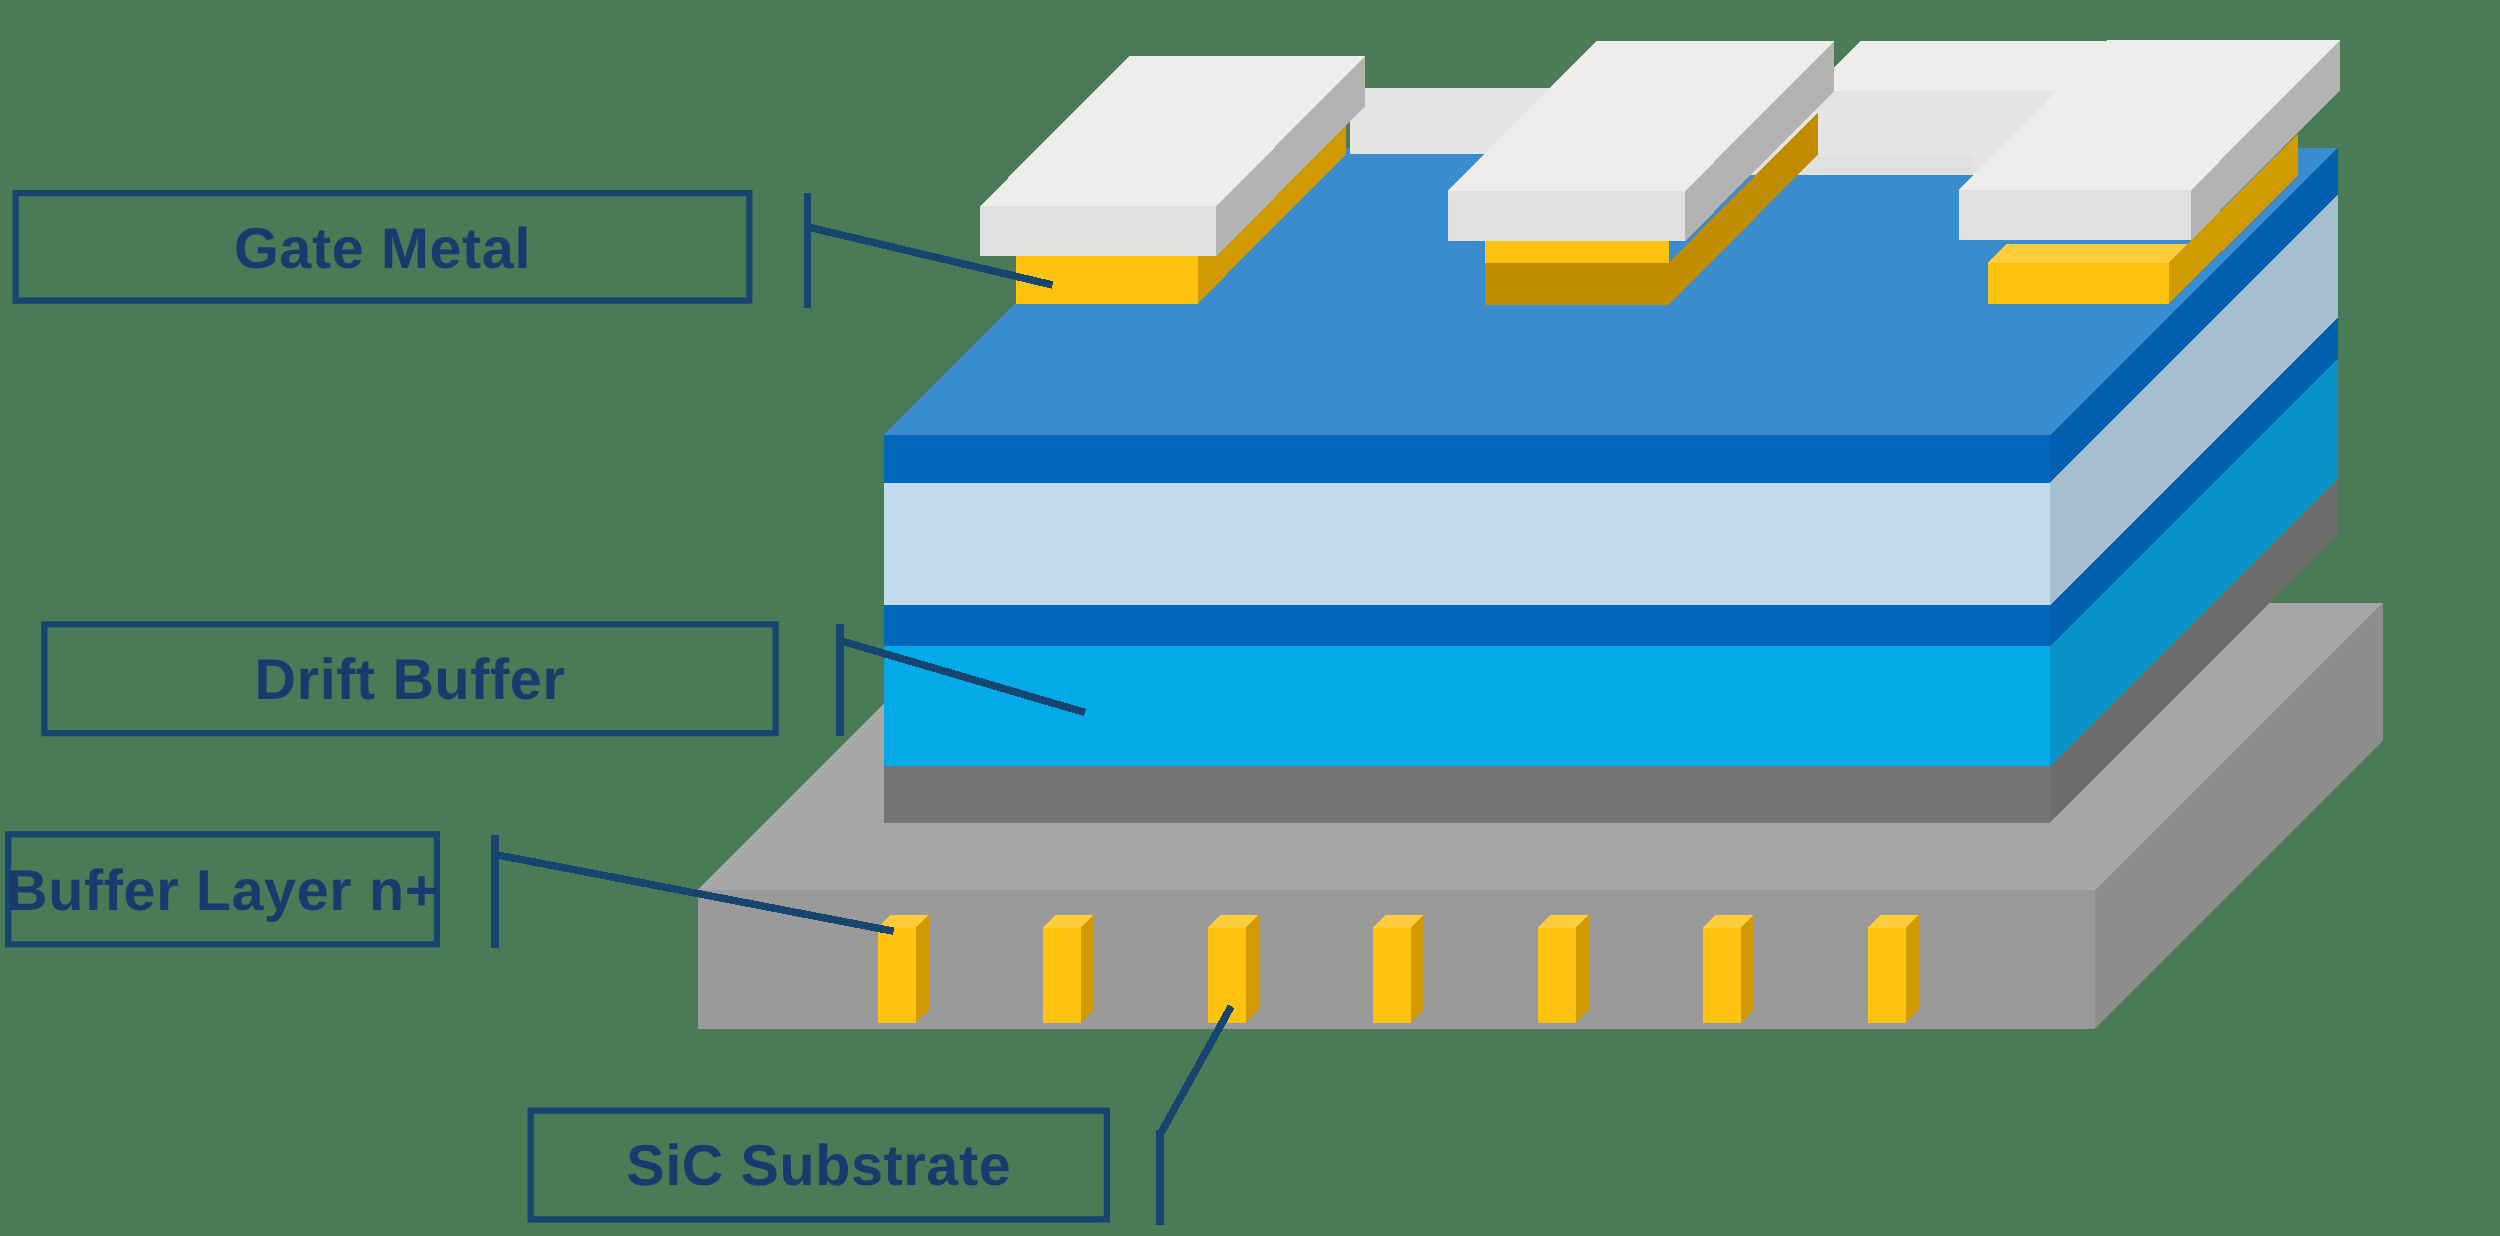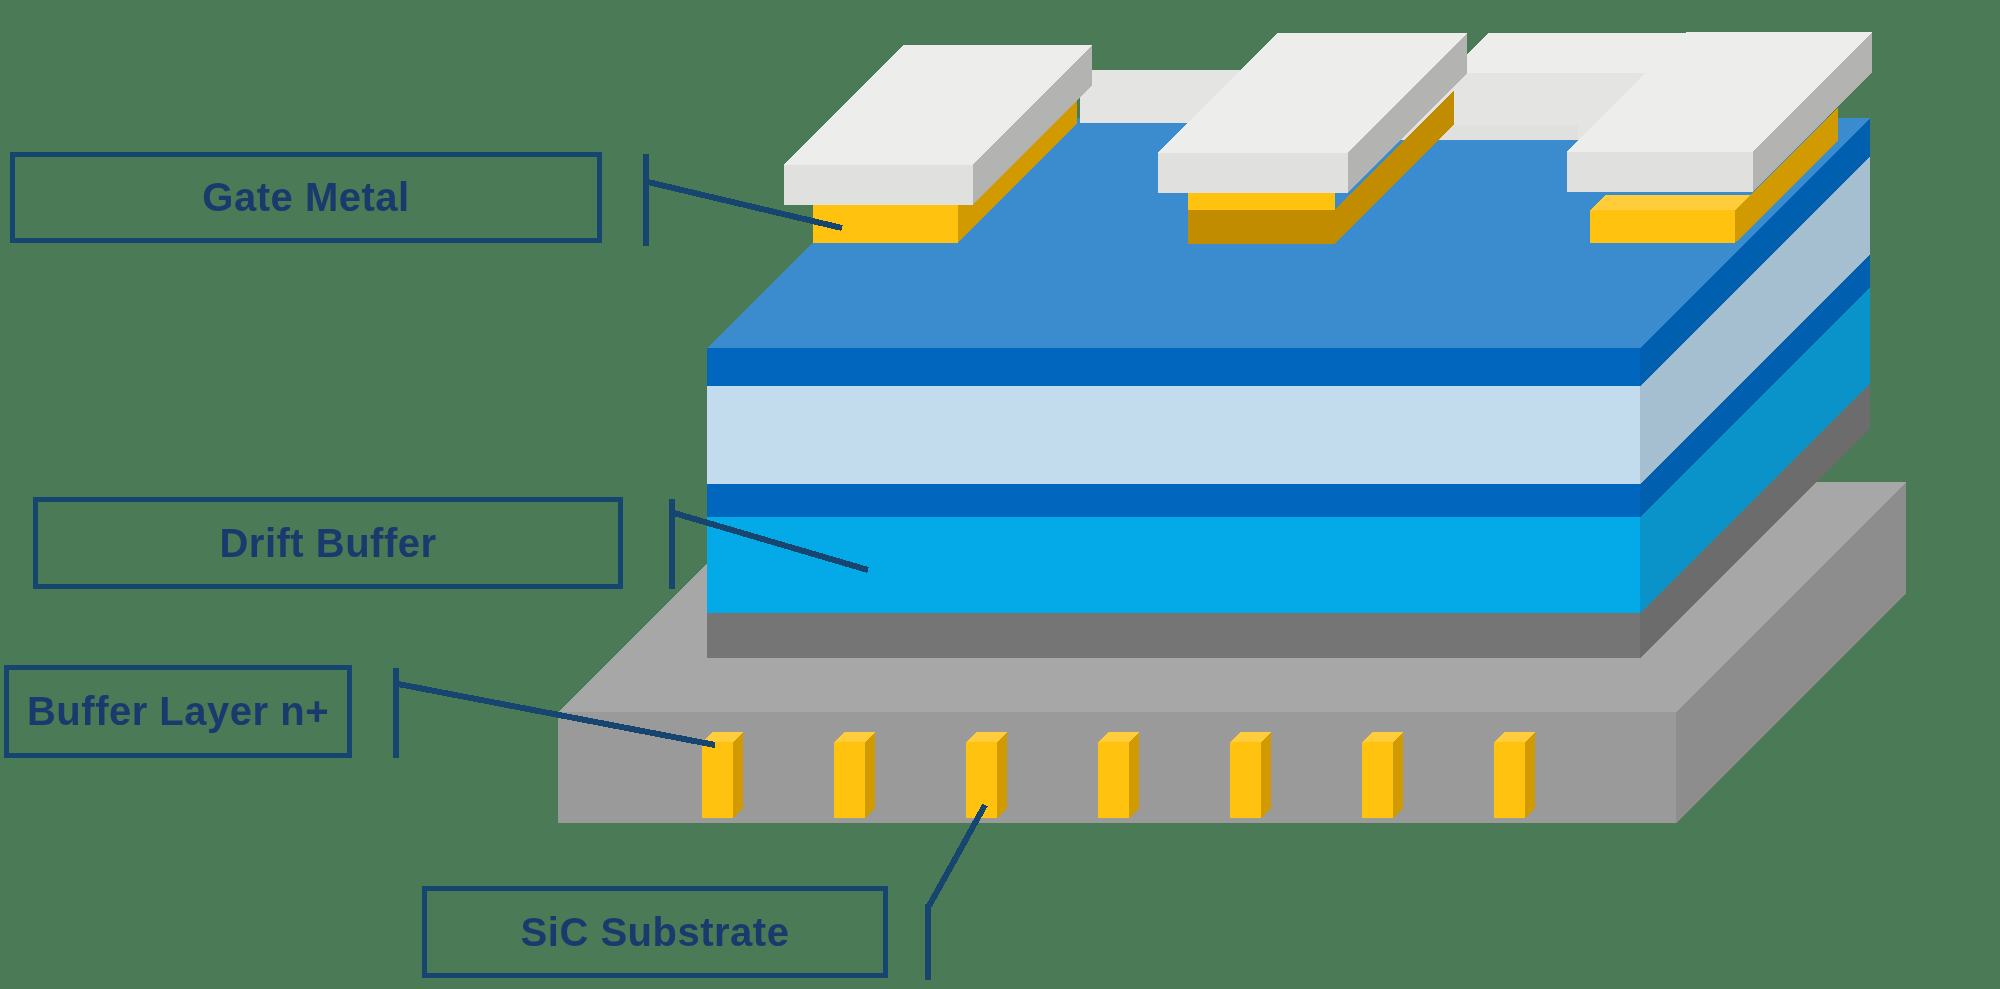--- a/index.html
+++ b/index.html
@@ -1,21 +1,21 @@
 <!DOCTYPE html>
 <html><head>
 <meta charset="utf-8">
 <style>
   html,body{margin:0;padding:0;}
   .stage{position:relative;width:2000px;height:989px;overflow:hidden;
          font-family:"Liberation Sans", sans-serif;}
   .stage svg{position:absolute;left:0;top:0;}
   .label-box{position:absolute;border:5px solid #164570;box-sizing:border-box;
              display:flex;align-items:center;justify-content:center;
-             color:#1A3A6E;font-size:40px;font-weight:700;letter-spacing:.5px;
+             color:#1A3A6E;font-size:46px;font-weight:700;letter-spacing:.5px;
              white-space:nowrap;}
   .lb-gate{left:10px;top:152px;width:592px;height:91px;}
   .lb-drift{left:33px;top:497px;width:590px;height:92px;}
   .lb-buffer{left:4px;top:665px;width:348px;height:93px;}
   .lb-sic{left:422px;top:886px;width:466px;height:92px;}
 </style>
 </head>
 <body>
 
 <div class="stage">

